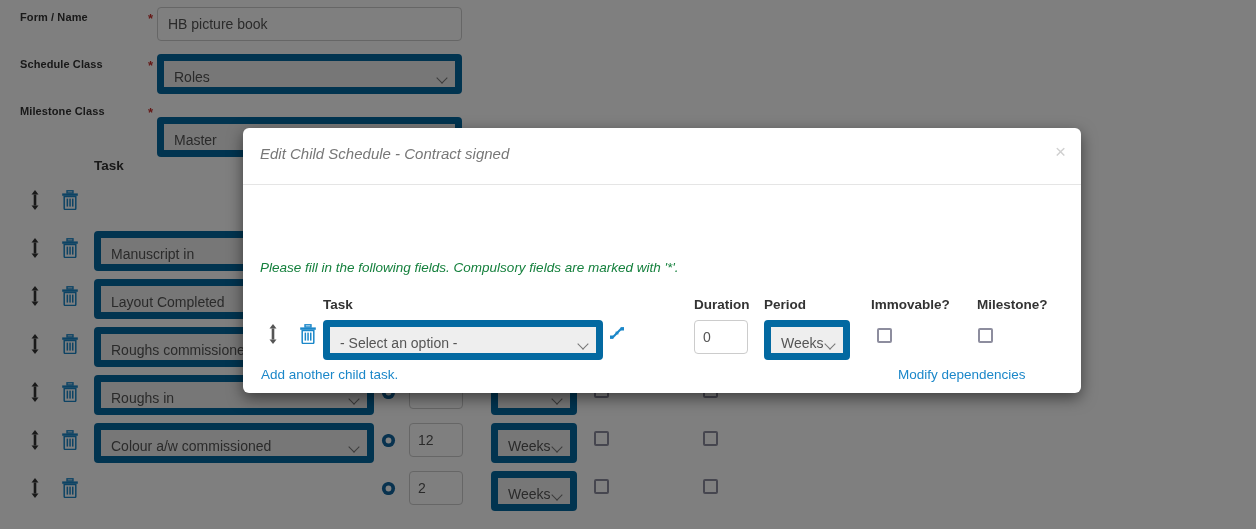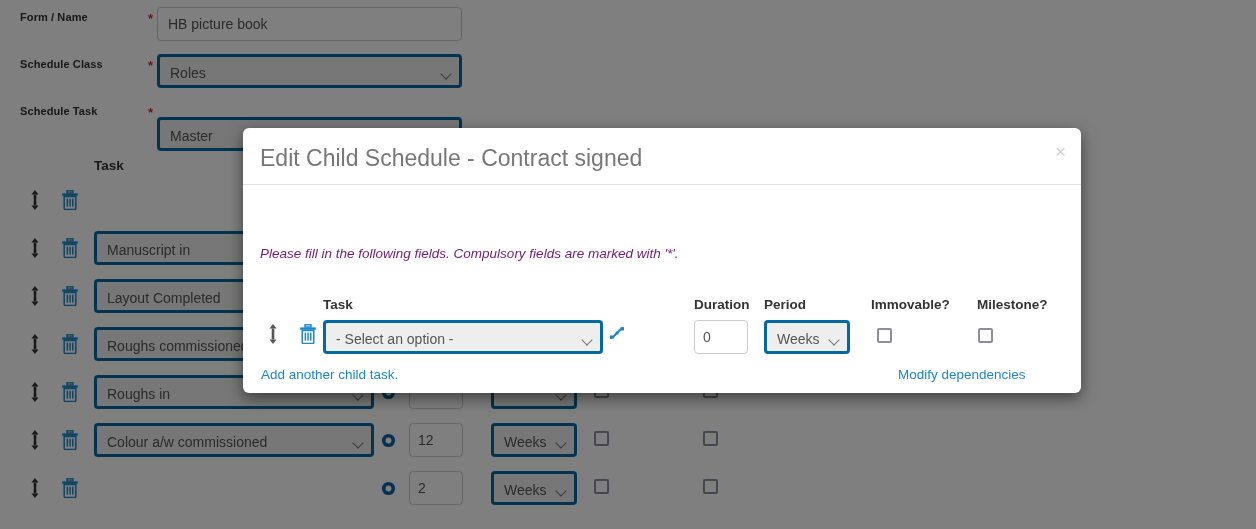--- a/index.html
+++ b/index.html
@@ -62,27 +62,27 @@
     background: #ffffff;
     color: #555555;
     font-size: 14px;
     font-family: "Liberation Sans", sans-serif;
     padding: 0 10px;
     outline: none;
   }
   .sel {
     position: absolute;
     box-sizing: border-box;
-    border: 3px solid #0369a1;
+    border: 7px solid #0369a1;
     border-radius: 4px;
     background: #eeeeee;
     color: #555555;
     font-size: 14px;
     font-family: "Liberation Sans", sans-serif;
-    height: 34px;
+    height: 40px;
     padding: 0 24px 0 10px;
     line-height: 32px;
     white-space: nowrap;
     overflow: hidden;
   }
   .sel .caret {
     position: absolute;
     right: 9px;
     top: 13px;
     width: 7px;
@@ -190,23 +190,24 @@
   .modal-header {
     position: relative;
     height: 57px;
     border-bottom: 1px solid #e5e5e5;
     box-sizing: border-box;
   }
   .modal-title {
     position: absolute;
     left: 17px;
     top: 17px;
-    font-size: 23px;
+    font-size: 15px;
     color: #777777;
     font-weight: normal;
+    font-style: italic;
   }
   .modal-close {
     position: absolute;
     right: 15px;
     top: 14px;
     font-size: 19px;
     color: #d0d0d0;
     line-height: 1;
     cursor: pointer;
     background: none;
@@ -214,24 +215,24 @@
     padding: 0;
     font-family: "Liberation Sans", sans-serif;
   }
   .modal-body {
     position: relative;
     height: 208px;
   }
   .modal-intro {
     position: absolute;
     left: 17px;
-    top: 61px;
+    top: 75px;
     font-size: 13.5px;
     font-style: italic;
-    color: #701a75;
+    color: #15803d;
   }
   .m-head {
     position: absolute;
     font-size: 13.5px;
     font-weight: bold;
     color: #333333;
     top: 112px;
   }
   .m-drag {
     position: absolute;
@@ -319,21 +320,21 @@
     <div class="field-row" style="top:54px;">
       <span class="field-label">Schedule Class</span>
       <span class="req-star">*</span>
       <div class="sel sel-top" style="top:0;">
         <span>Roles</span>
         <span class="caret"></span>
       </div>
     </div>
 
     <div class="field-row" style="top:101px;">
-      <span class="field-label">Schedule Task</span>
+      <span class="field-label">Milestone Class</span>
       <span class="req-star">*</span>
       <div class="sel sel-top" style="top:0;margin-top:16px;">
         <span>Master</span>
         <span class="caret"></span>
       </div>
     </div>
 
     <div class="col-head" style="left:94px; top:158px;">Task</div>
     <div class="col-head" style="left:409px; top:158px;">Duration</div>
     <div class="col-head" style="left:491px; top:158px;">Period</div>

